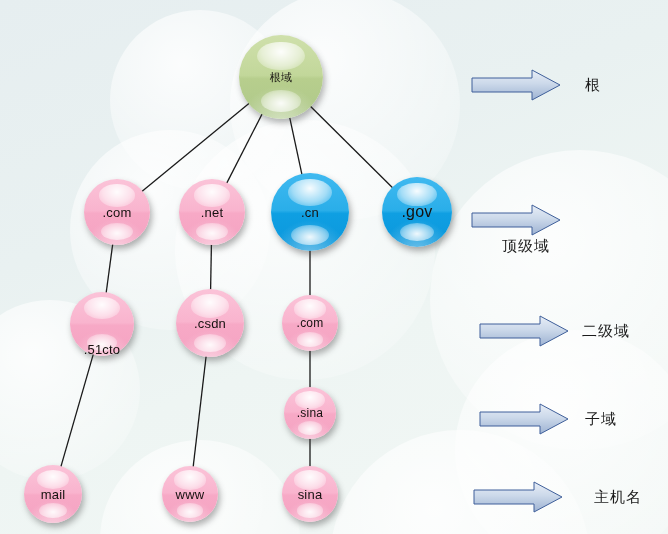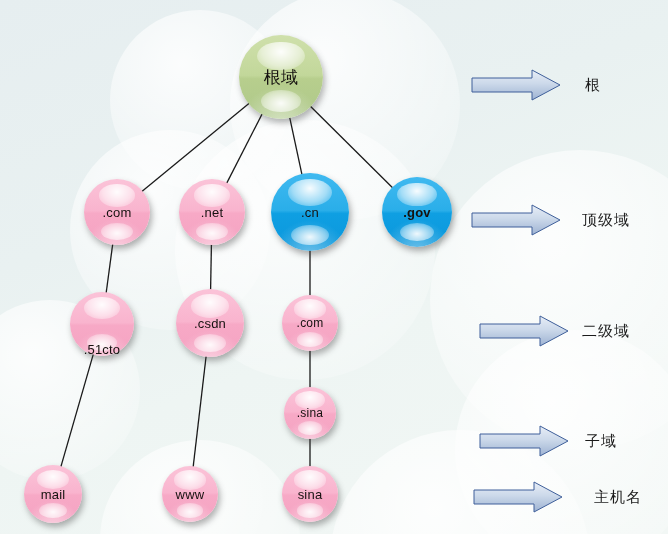--- a/index.html
+++ b/index.html
@@ -141,33 +141,33 @@
       <line x1="112.88495575221239" y1="242.72566371681415" x2="105.98230088495575" y2="294.2654867256637" stroke="#1a1a1a" stroke-width="1.3"></line>
       <line x1="211.4415320871023" y1="242.9949691658221" x2="210.57648300686213" y2="291.0051931191514" stroke="#1a1a1a" stroke-width="1.3"></line>
       <line x1="310" y1="249" x2="310" y2="297" stroke="#1a1a1a" stroke-width="1.3"></line>
       <line x1="310" y1="349" x2="310" y2="389" stroke="#1a1a1a" stroke-width="1.3"></line>
       <line x1="93.69120146887087" y1="352.8264438835092" x2="60.477918678016216" y2="468.0562005048417" stroke="#1a1a1a" stroke-width="1.3"></line>
       <line x1="206.28264918591245" y1="354.7833494604487" x2="193.02034753644614" y2="468.17602856338544" stroke="#1a1a1a" stroke-width="1.3"></line>
       <line x1="310" y1="437" x2="310" y2="468" stroke="#1a1a1a" stroke-width="1.3"></line>
     </svg>
 
   <div id="node-layer">
-      <div class="node node-green" style="left: 239px; top: 35px; width: 84px; height: 84px; font-size: 17px;">
+      <div class="node node-green" style="left: 239px; top: 35px; width: 84px; height: 84px; font-size: 11px;">
         <span class="label">根域</span>
       </div>
       <div class="node node-pink" style="left: 84px; top: 179px; width: 66px; height: 66px; font-size: 13px;">
         <span class="label">.com</span>
       </div>
       <div class="node node-pink" style="left: 179px; top: 179px; width: 66px; height: 66px; font-size: 13px;">
         <span class="label">.net</span>
       </div>
       <div class="node node-blue" style="left: 271px; top: 173px; width: 78px; height: 78px; font-size: 13px;">
         <span class="label">.cn</span>
       </div>
-      <div class="node node-blue" style="left: 382px; top: 177px; width: 70px; height: 70px; font-size: 13px; font-weight: bold;">
+      <div class="node node-blue" style="left: 382px; top: 177px; width: 70px; height: 70px; font-size: 16px;">
         <span class="label">.gov</span>
       </div>
       <div class="node node-pink" style="left: 70px; top: 292px; width: 64px; height: 64px; font-size: 13px; align-items: flex-end;">
         <span class="label">.51cto</span>
       </div>
       <div class="node node-pink" style="left: 176px; top: 289px; width: 68px; height: 68px; font-size: 13px;">
         <span class="label">.csdn</span>
       </div>
       <div class="node node-pink" style="left: 282px; top: 295px; width: 56px; height: 56px; font-size: 12px;">
         <span class="label">.com</span>
@@ -193,21 +193,21 @@
               <linearGradient id="arrowgrad0" x1="0" y1="0" x2="0" y2="1">
                 <stop offset="0%" stop-color="#e8eef7"></stop>
                 <stop offset="45%" stop-color="#ccd9ea"></stop>
                 <stop offset="100%" stop-color="#9db2d2"></stop>
               </linearGradient>
             </defs>
             <path d="M2,10 L62,10 L62,2 L90,17 L62,32 L62,24 L2,24 Z" fill="url(#arrowgrad0)" stroke="#3f5f9a" stroke-width="1" stroke-linejoin="miter"></path>
           </svg></div>
         <div class="legend-text" style="margin-left: 23px;">根</div>
       </div>
-      <div class="legend-row" style="left: 470px; top: 203px;">
+      <div class="legend-row" style="left: 470px; top: 203px; flex-direction: column;">
         <div class="legend-arrow"><svg width="92" height="34" viewBox="0 0 92 34">
             <defs>
               <linearGradient id="arrowgrad1" x1="0" y1="0" x2="0" y2="1">
                 <stop offset="0%" stop-color="#e8eef7"></stop>
                 <stop offset="45%" stop-color="#ccd9ea"></stop>
                 <stop offset="100%" stop-color="#9db2d2"></stop>
               </linearGradient>
             </defs>
             <path d="M2,10 L62,10 L62,2 L90,17 L62,32 L62,24 L2,24 Z" fill="url(#arrowgrad1)" stroke="#3f5f9a" stroke-width="1" stroke-linejoin="miter"></path>
           </svg></div>
@@ -219,21 +219,21 @@
               <linearGradient id="arrowgrad2" x1="0" y1="0" x2="0" y2="1">
                 <stop offset="0%" stop-color="#e8eef7"></stop>
                 <stop offset="45%" stop-color="#ccd9ea"></stop>
                 <stop offset="100%" stop-color="#9db2d2"></stop>
               </linearGradient>
             </defs>
             <path d="M2,10 L62,10 L62,2 L90,17 L62,32 L62,24 L2,24 Z" fill="url(#arrowgrad2)" stroke="#3f5f9a" stroke-width="1" stroke-linejoin="miter"></path>
           </svg></div>
         <div class="legend-text" style="margin-left: 12px;">二级域</div>
       </div>
-      <div class="legend-row" style="left: 478px; top: 424px; justify-content: center;">
+      <div class="legend-row" style="left: 478px; top: 402px; justify-content: center;">
         <div class="legend-arrow"><svg width="92" height="34" viewBox="0 0 92 34">
             <defs>
               <linearGradient id="arrowgrad3" x1="0" y1="0" x2="0" y2="1">
                 <stop offset="0%" stop-color="#e8eef7"></stop>
                 <stop offset="45%" stop-color="#ccd9ea"></stop>
                 <stop offset="100%" stop-color="#9db2d2"></stop>
               </linearGradient>
             </defs>
             <path d="M2,10 L62,10 L62,2 L90,17 L62,32 L62,24 L2,24 Z" fill="url(#arrowgrad3)" stroke="#3f5f9a" stroke-width="1" stroke-linejoin="miter"></path>
           </svg></div>

